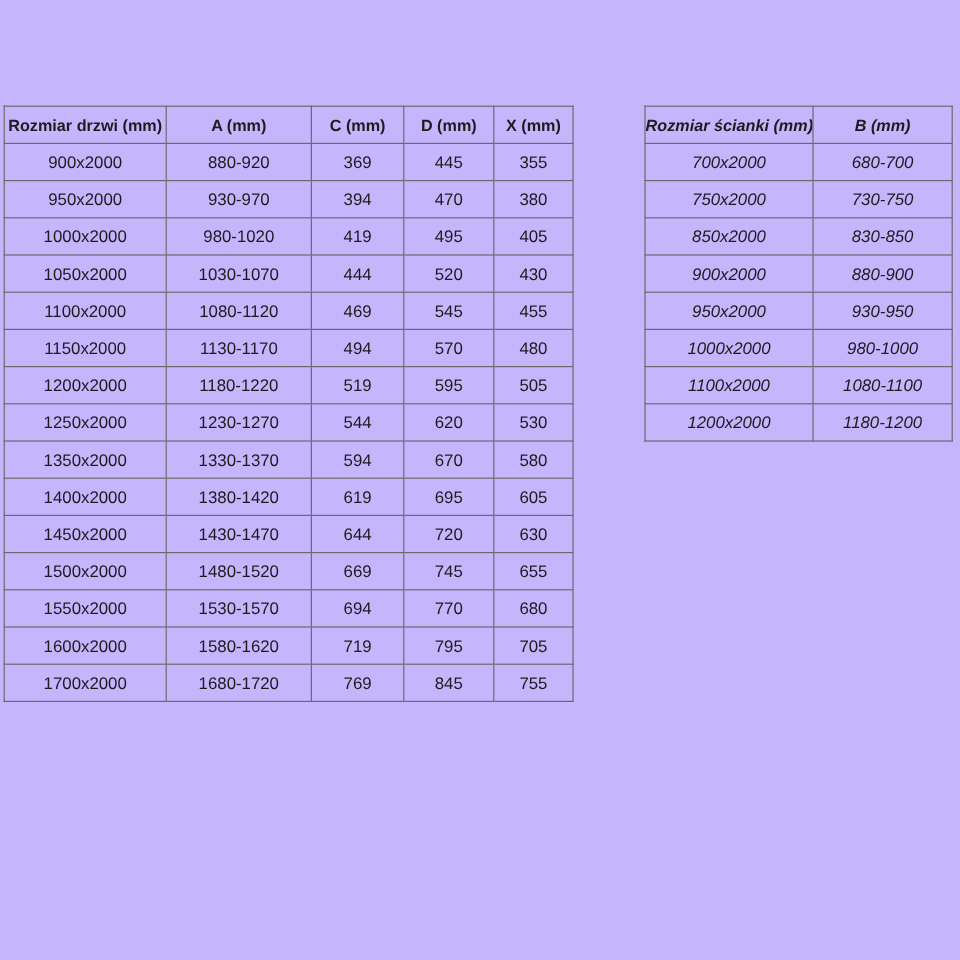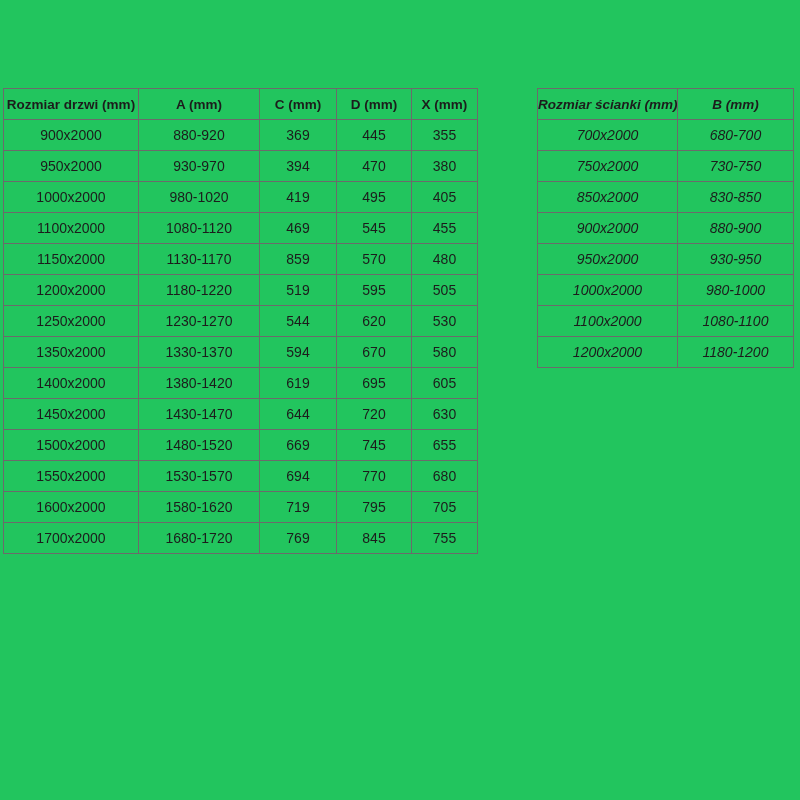--- a/index.html
+++ b/index.html
@@ -4,21 +4,21 @@
 <style>
   html, body {
     margin: 0;
     padding: 0;
     background: #ffffff;
   }
   .canvas {
     position: relative;
     width: 800px;
     height: 800px;
-    background: #22c55e;
+    background: #c4b5fd;
     font-family: "Liberation Sans", sans-serif;
     color: #1c1c1c;
   }
   table.spec-table {
     position: absolute;
     border-collapse: collapse;
     table-layout: fixed;
   }
   table.spec-table th,
   table.spec-table td {
@@ -84,30 +84,37 @@
           <td>380</td>
         </tr>
         <tr>
           <td>1000x2000</td>
           <td>980-1020</td>
           <td>419</td>
           <td>495</td>
           <td>405</td>
         </tr>
         <tr>
+          <td>1050x2000</td>
+          <td>1030-1070</td>
+          <td>444</td>
+          <td>520</td>
+          <td>430</td>
+        </tr>
+        <tr>
           <td>1100x2000</td>
           <td>1080-1120</td>
           <td>469</td>
           <td>545</td>
           <td>455</td>
         </tr>
         <tr>
           <td>1150x2000</td>
           <td>1130-1170</td>
-          <td>859</td>
+          <td>494</td>
           <td>570</td>
           <td>480</td>
         </tr>
         <tr>
           <td>1200x2000</td>
           <td>1180-1220</td>
           <td>519</td>
           <td>595</td>
           <td>505</td>
         </tr>

